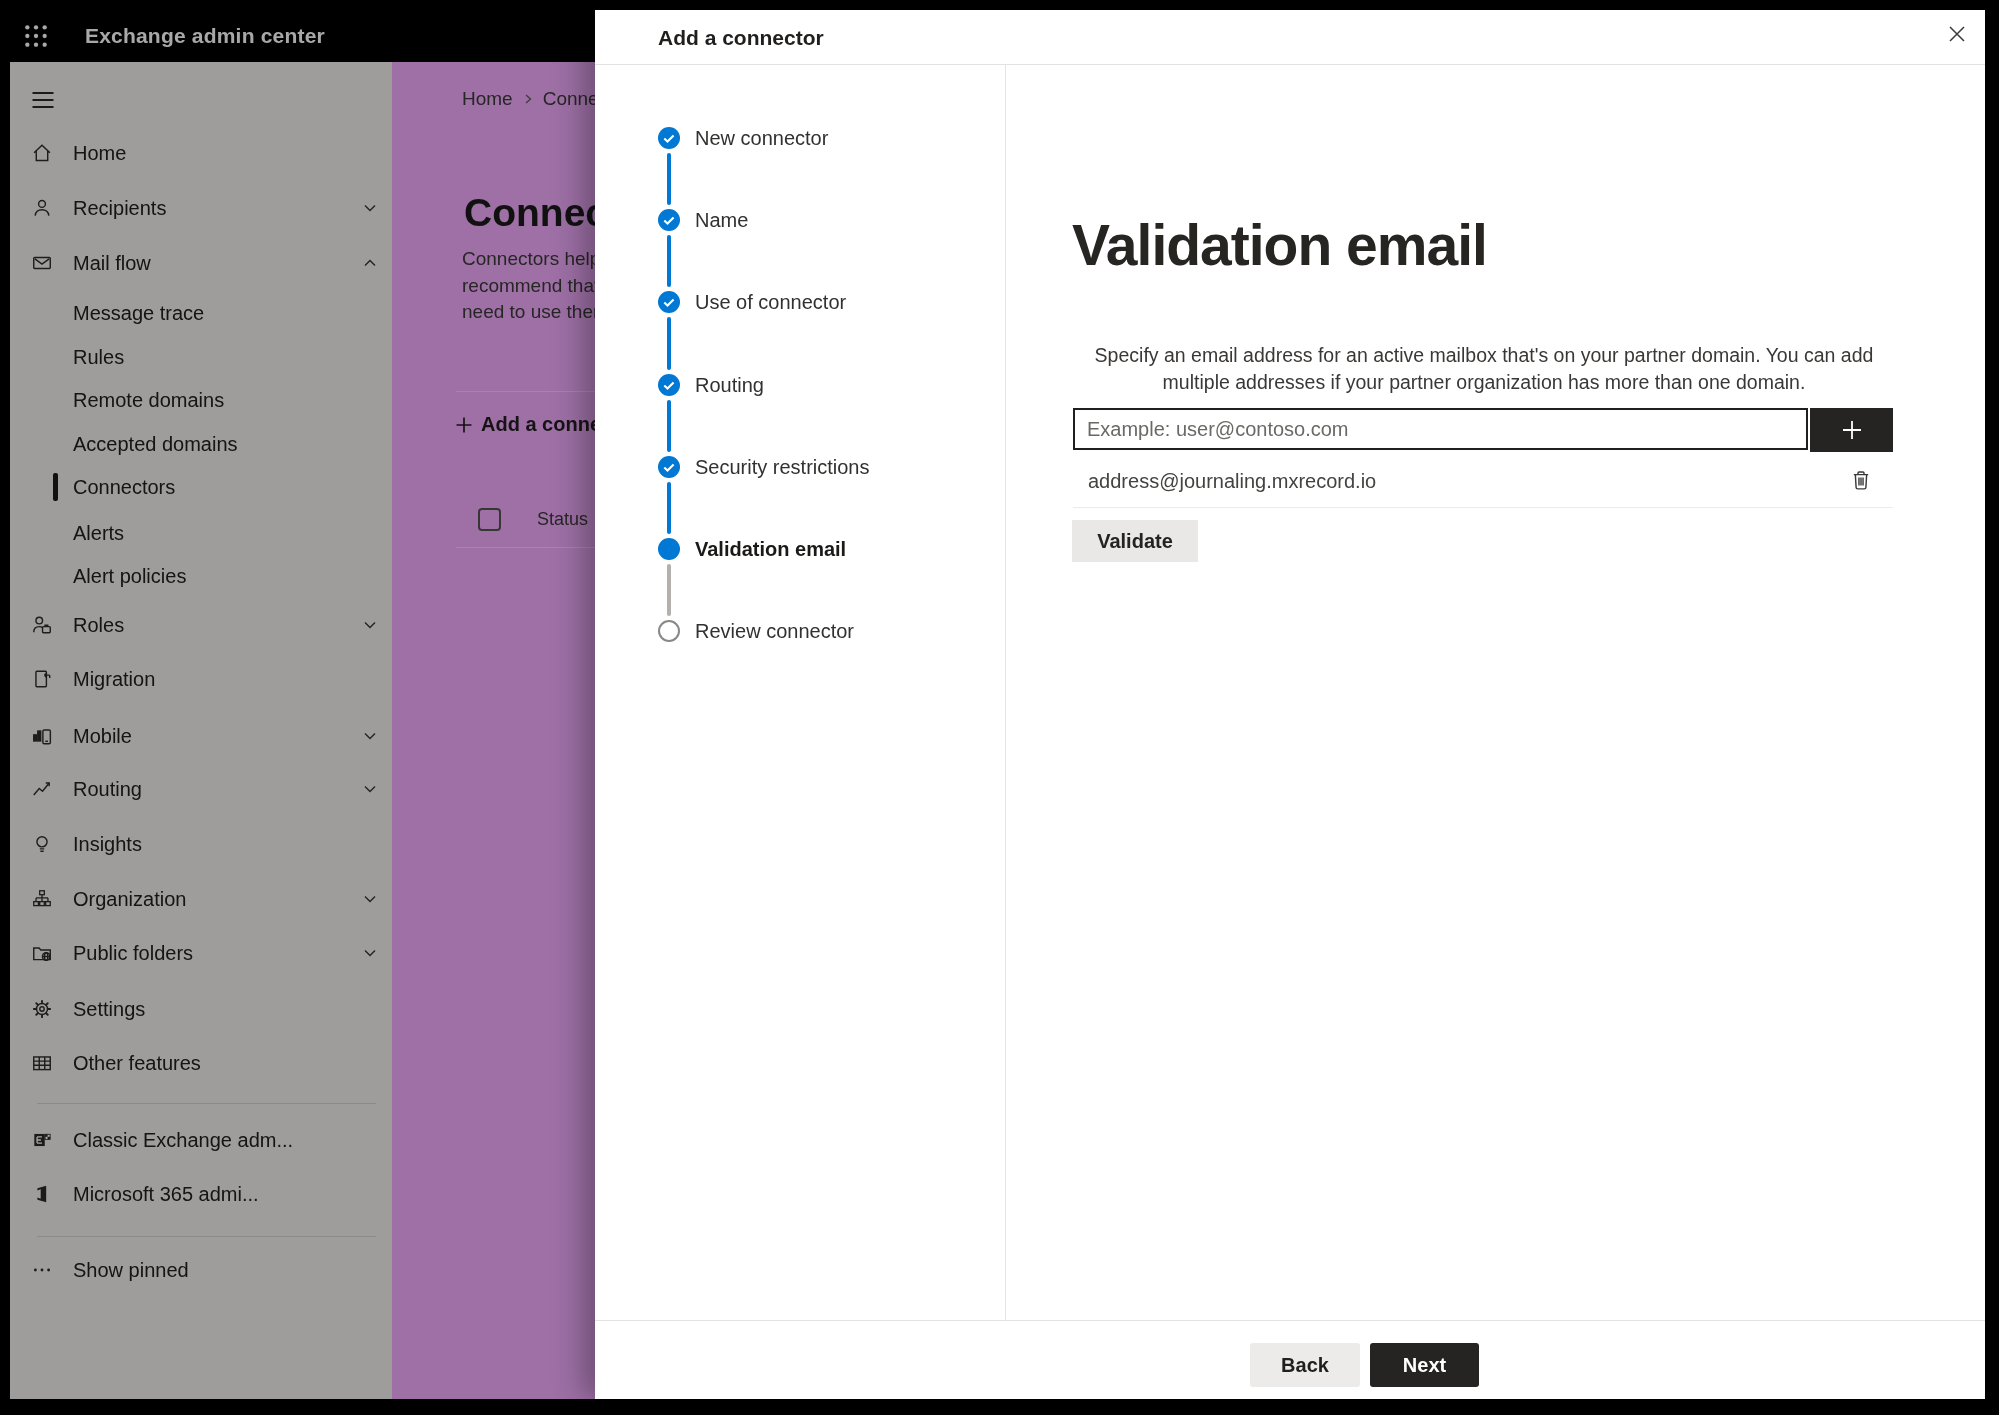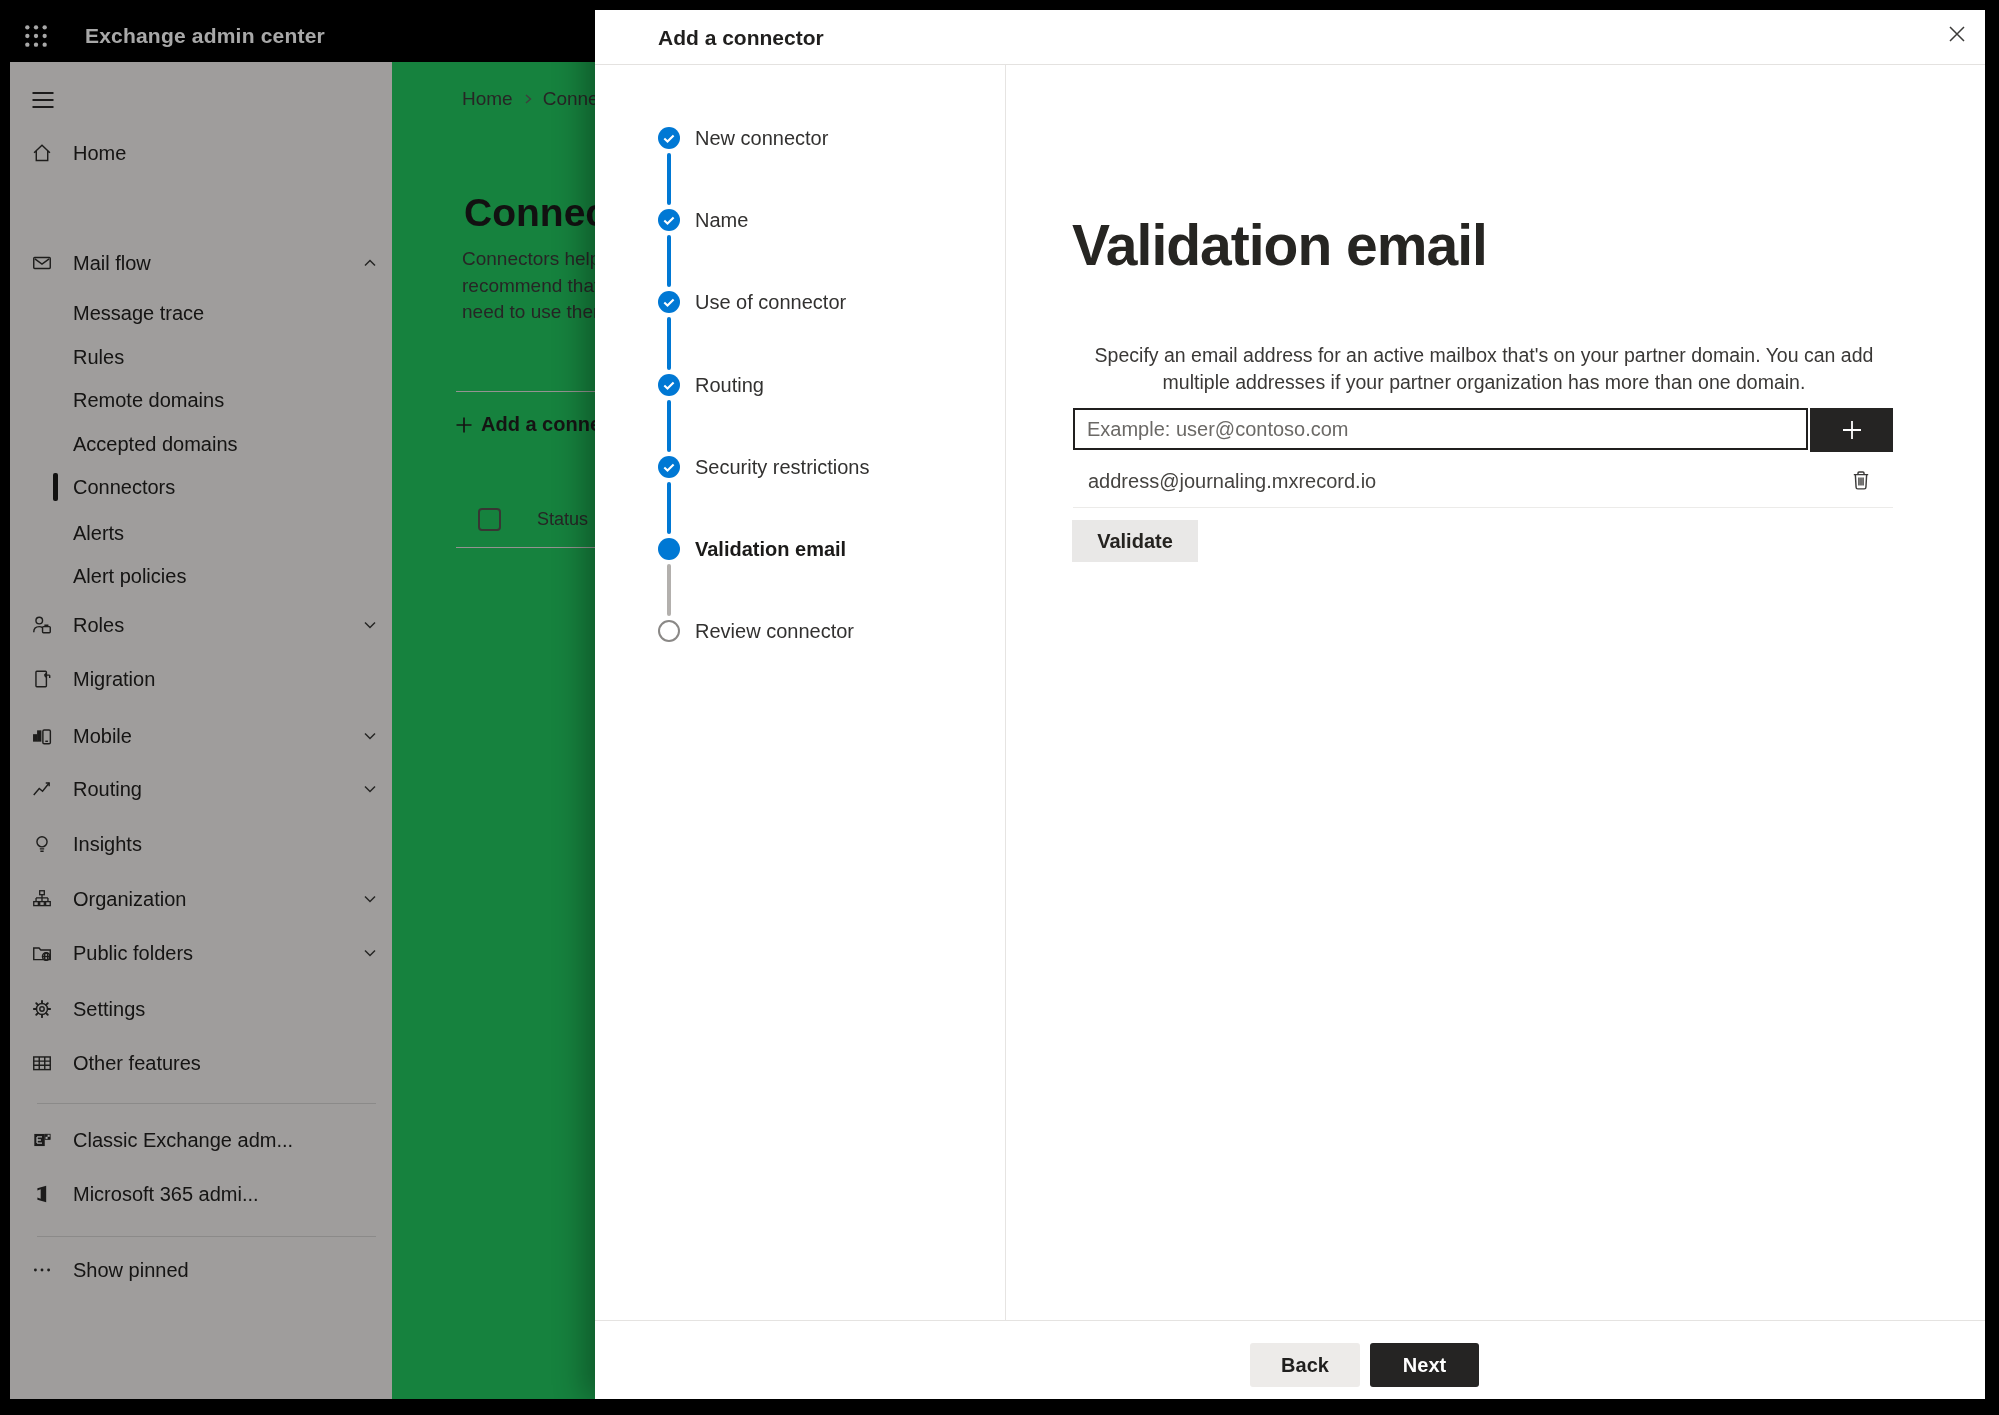--- a/index.html
+++ b/index.html
@@ -1,17 +1,17 @@
 <!DOCTYPE html>
 <html><head>
 <meta charset="utf-8">
 <style>
   html,body{margin:0;padding:0;width:1999px;height:1415px;background:#000;font-family:"Liberation Sans",sans-serif;}
   *{box-sizing:border-box;}
-  .screen{position:absolute;left:10px;top:10px;width:1975px;height:1389px;background:#22c55e;overflow:hidden;}
+  .screen{position:absolute;left:10px;top:10px;width:1975px;height:1389px;background:#f0abfc;overflow:hidden;}
   
   .topbar{position:absolute;left:0;top:0;width:100%;height:52px;background:#000;z-index:1;}
   .waffle{position:absolute;left:13px;top:13px;width:26px;height:26px;display:flex;align-items:center;justify-content:center;cursor:pointer;}
   .tb-title{position:absolute;left:75px;top:0;height:52px;line-height:52px;color:#fff;font-size:21px;font-weight:600;letter-spacing:.2px;}
   
   .sidebar{position:absolute;left:0;top:52px;width:382px;height:1337px;background:#f1efed;z-index:1;}
   .hamburger{position:absolute;left:19px;top:26px;width:28px;height:24px;cursor:pointer;}
   .sb-item{position:absolute;left:0;width:100%;height:32px;display:flex;align-items:center;color:#22201f;font-size:20px;cursor:pointer;}
   .sb-ic{margin-left:21px;width:22px;height:22px;flex:0 0 22px;display:flex;align-items:center;justify-content:center;}
   .sb-label{margin-left:20px;white-space:nowrap;}
@@ -97,20 +97,34 @@
 
     <div class="sb-item" style="top:75px">
       <span class="sb-ic">
           <svg width="22" height="22" viewBox="0 0 20 20" fill="none" stroke="#2e2d2b" stroke-width="1.3">
             <path d="M2.8 9.8 L10 3 L17.2 9.8 M4.8 8.2 V16.8 H15.2 V8.2"></path>
           </svg>
         </span>
       <span class="sb-label">Home</span>
     </div>
 
+    <div class="sb-item" style="top:130px">
+      <span class="sb-ic">
+          <svg width="22" height="22" viewBox="0 0 20 20" fill="none" stroke="#2e2d2b" stroke-width="1.3">
+            <circle cx="10" cy="6.3" r="3.1"></circle>
+            <path d="M3.8 17 c.4-3.6 3-5.4 6.2-5.4 s5.8 1.8 6.2 5.4"></path>
+          </svg>
+        </span>
+      <span class="sb-label">Recipients</span>
+      <span class="sb-chev">
+          <svg width="18" height="18" viewBox="0 0 18 18" fill="none" stroke="#3b3a39" stroke-width="1.5">
+            <polyline points="4,6.5 9,11.5 14,6.5"></polyline>
+          </svg>
+        </span>
+    </div>
 
     <div class="sb-item" style="top:185px">
       <span class="sb-ic">
           <svg width="22" height="22" viewBox="0 0 20 20" fill="none" stroke="#2e2d2b" stroke-width="1.3">
             <rect x="2.5" y="5" width="15" height="10" rx="0.8"></rect>
             <path d="M3.5 6.2 L10 11 L16.5 6.2"></path>
           </svg>
         </span>
       <span class="sb-label">Mail flow</span>
       <span class="sb-chev">

